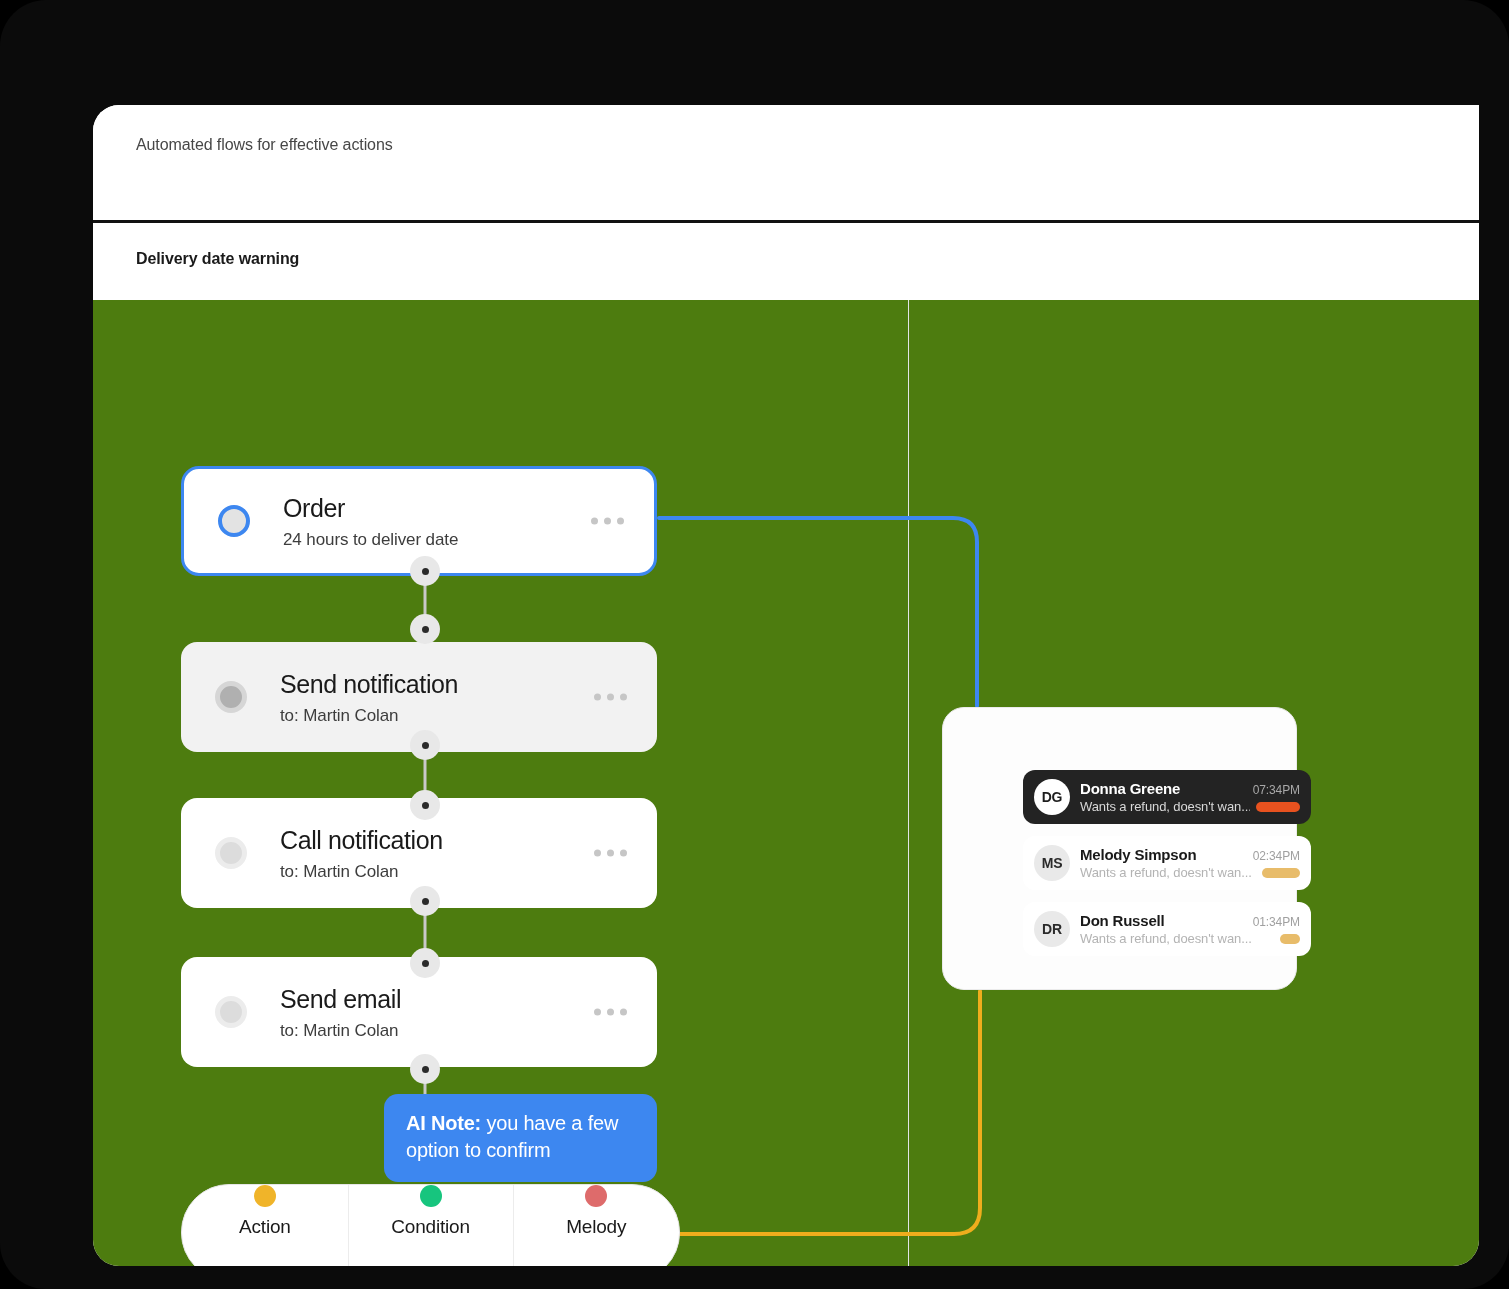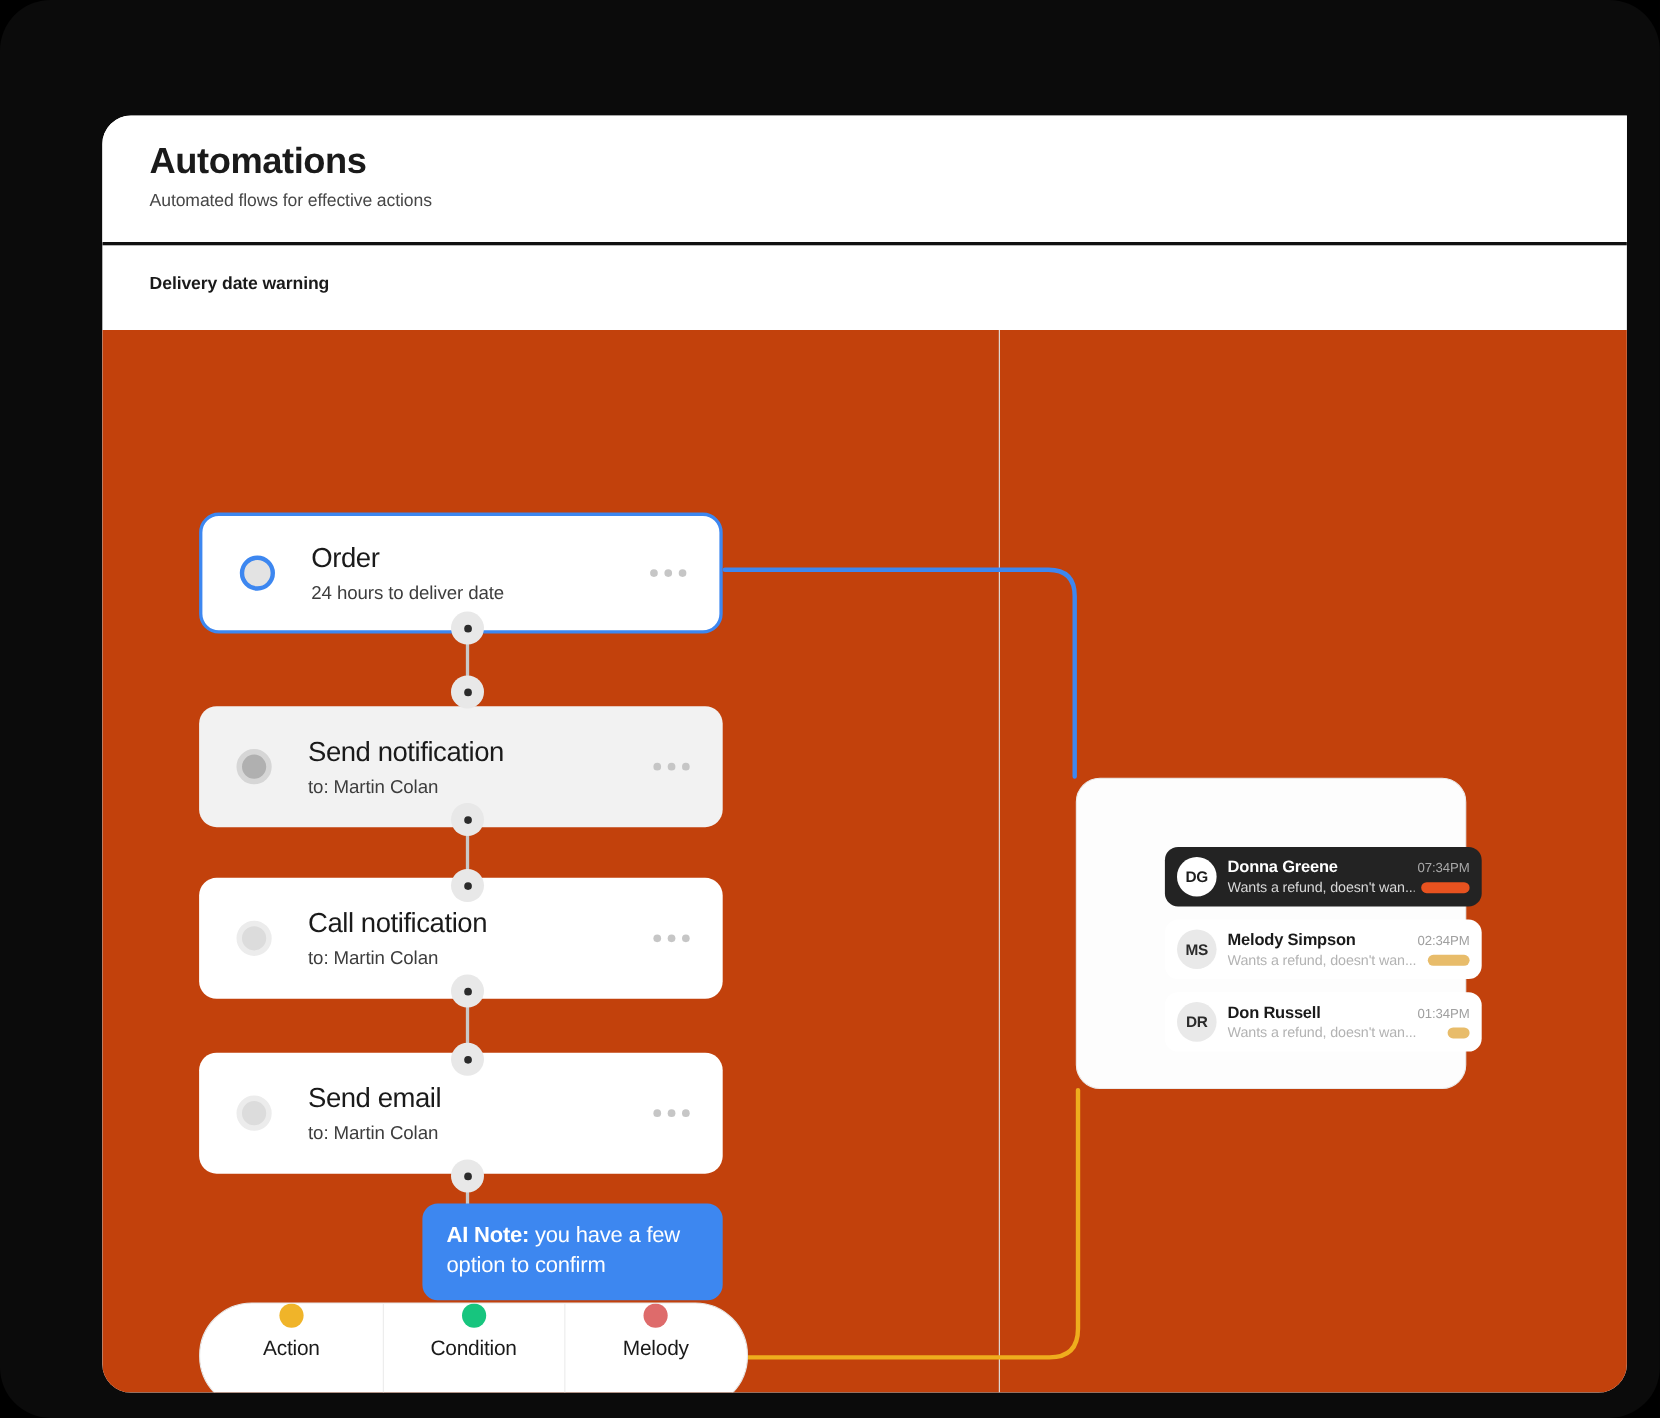--- a/index.html
+++ b/index.html
@@ -80,21 +80,21 @@
     letter-spacing: -0.1px;
   }
 
   
   #canvas {
     position: absolute;
     left: 0;
     top: 195px;
     width: 100%;
     height: 966px;
-    background: #c2410c;
+    background: #4d7c0f;
     overflow: hidden;
   }
   #canvas-divider {
     position: absolute;
     left: 815px;
     top: 0;
     width: 1px;
     height: 966px;
     background: #e2e5e6;
   }
@@ -268,21 +268,20 @@
   #notif-panel {
     position: absolute;
     left: 849px;
     top: 407px;
     width: 355px;
     height: 283px;
     background: #fdfdfd;
     border: 1px solid #ebebeb;
     border-radius: 22px;
     box-sizing: border-box;
-    margin-left: 36px;
   }
   .notif-row {
     position: absolute;
     left: 80px;
     width: 288px;
     height: 54px;
     border-radius: 12px;
     box-sizing: border-box;
     display: flex;
     align-items: center;
@@ -352,21 +351,20 @@
   }
 </style>
 </head>
 <body>
 
 <div id="backdrop"></div>
 
 <div id="window">
 
   <div id="header">
-    <div id="page-title">Automations</div>
     <div id="page-subtitle">Automated flows for effective actions</div>
   </div>
   <div id="header-divider"></div>
 
   <div id="flow-name">Delivery date warning</div>
 
   <div id="canvas">
 
     <div id="canvas-divider"></div>
 

